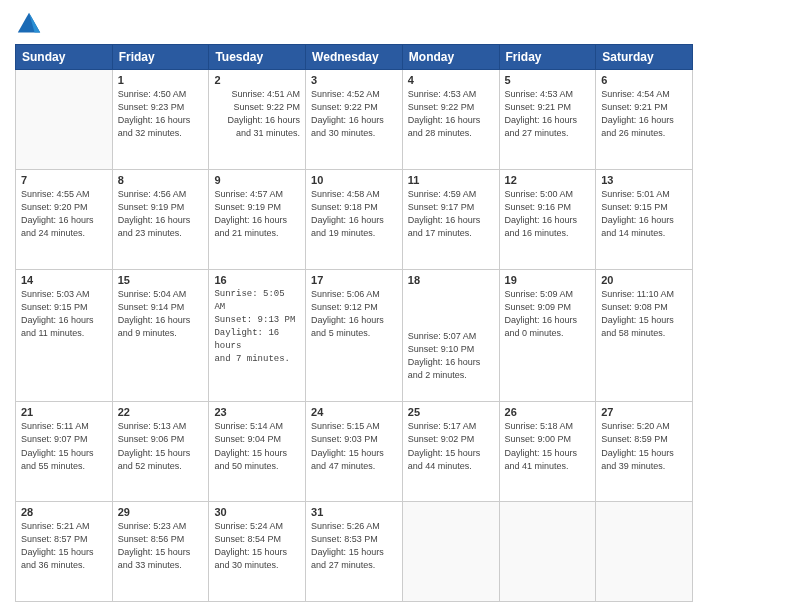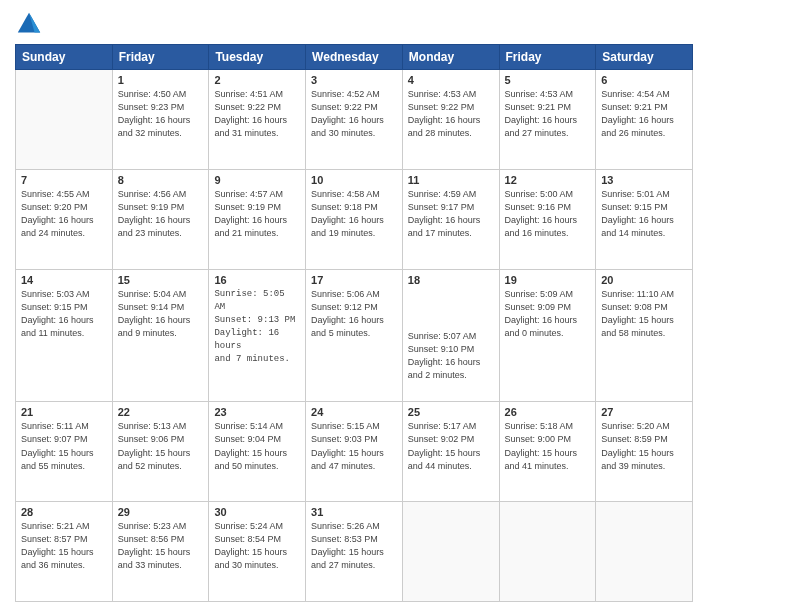--- a/index.html
+++ b/index.html
@@ -134,21 +134,21 @@
           <td class="empty"></td>
           <td>
             <span class="day-number">1</span>
             <div class="day-info" style="white-space: pre-line;">Sunrise: 4:50 AM
 Sunset: 9:23 PM
 Daylight: 16 hours
 and 32 minutes.</div>
           </td>
           <td>
             <span class="day-number">2</span>
-            <div class="day-info" style="white-space: pre-line;">Sunrise: 4:51 AM
+            <div class="day-info" style="white-space: pre-line; text-align: right;">Sunrise: 4:51 AM
 Sunset: 9:22 PM
 Daylight: 16 hours
 and 31 minutes.</div>
           </td>
           <td>
             <span class="day-number">3</span>
             <div class="day-info" style="white-space: pre-line;">Sunrise: 4:52 AM
 Sunset: 9:22 PM
 Daylight: 16 hours
 and 30 minutes.</div>

